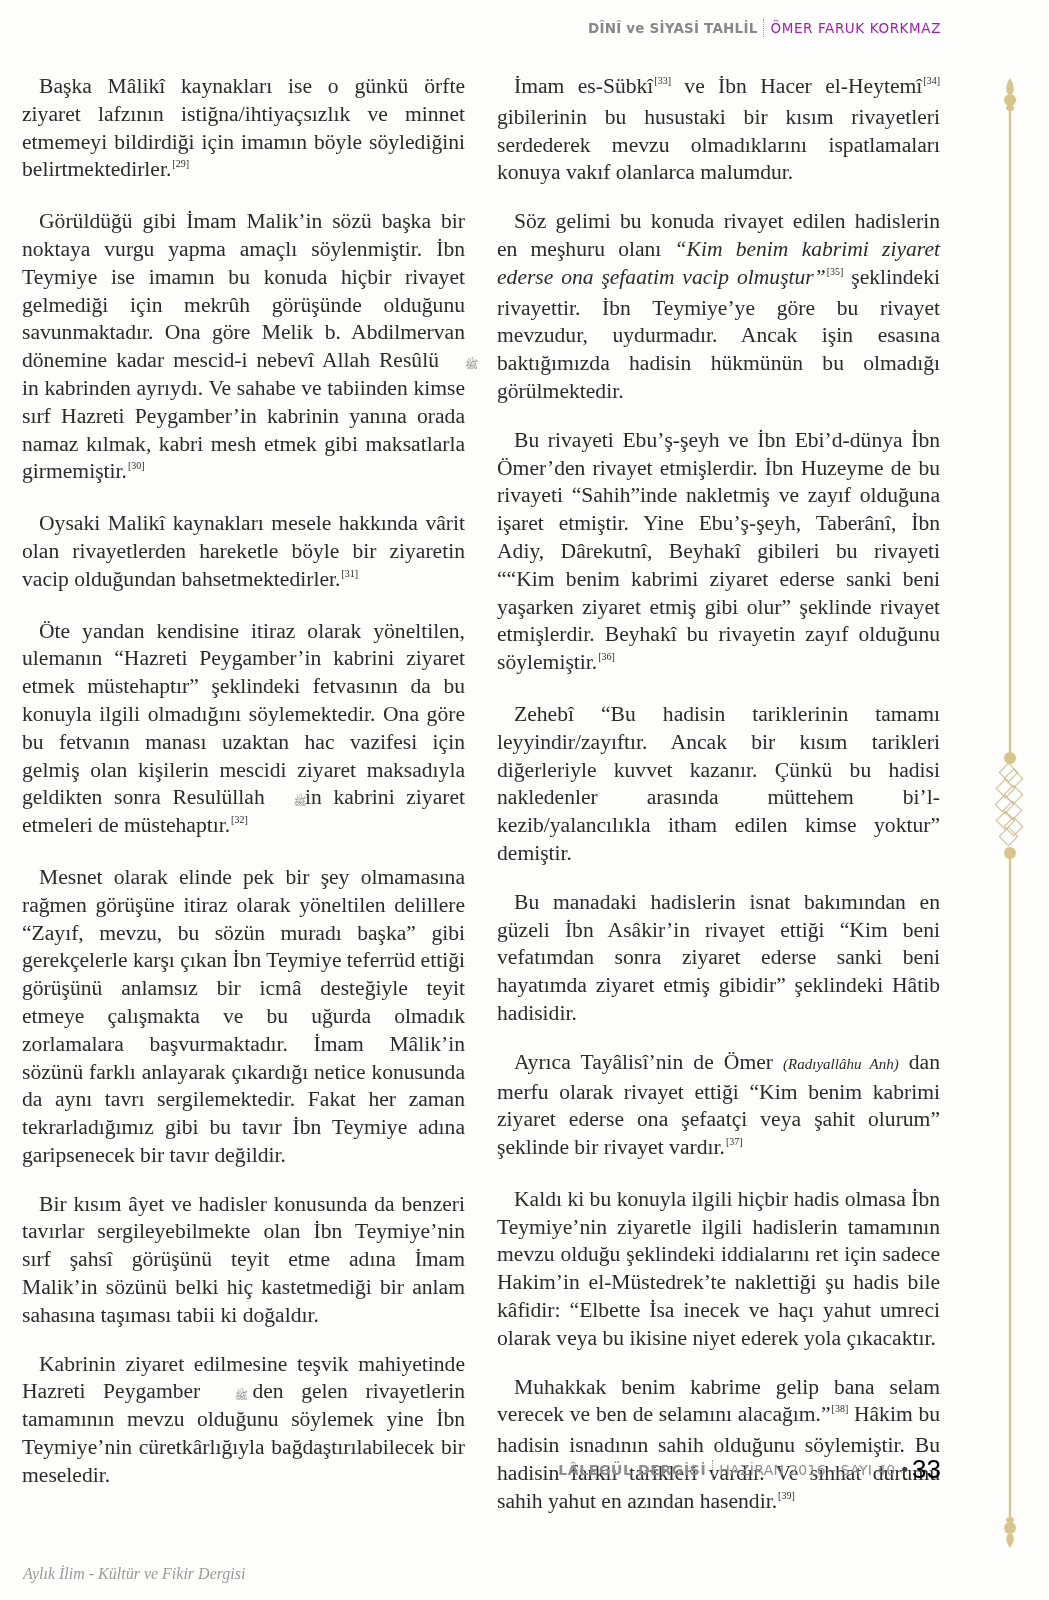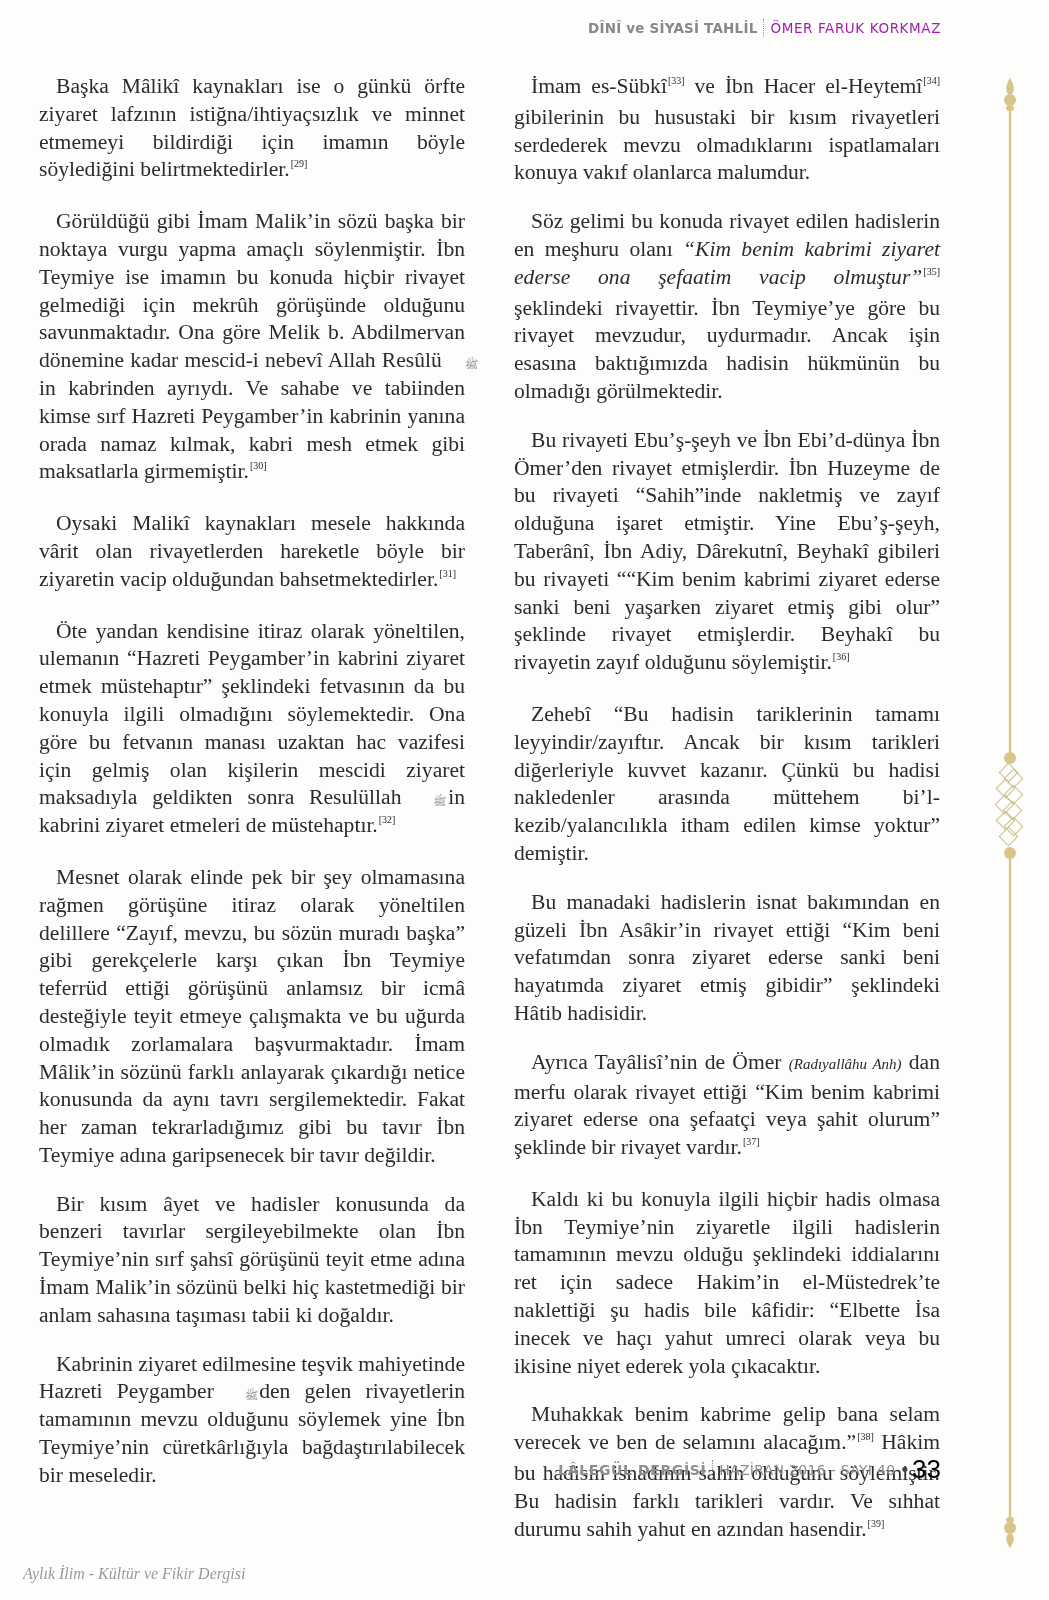--- a/index.html
+++ b/index.html
@@ -16,21 +16,21 @@
     display: flex; align-items: center; white-space: nowrap;
   }
   .header .sec { font-weight: bold; color: #888; text-align: right; }
   .header .sep { display: inline-block; height: 18px; border-left: 1px dotted #999; margin: 0 6px; }
   .header .author { color: #a21caf; letter-spacing: 0.6px; }
 
   .col { position: absolute; top: 73px; width: 443px; }
   .col.left { left: 22px; }
   .col.right { left: 497px; }
   .para {
-    margin: 0 0 21px 17px; font-size: 21.6px; line-height: 27.8px;
+    margin: 0 0 21px 0; font-size: 21.6px; line-height: 27.8px;
     text-align: justify; text-indent: 17px; hyphens: manual;
   }
   .para sup { font-size: 10px; vertical-align: 0; position: relative; top: -9px; margin-left: 1px; }
   .para .it { font-style: italic; }
   .para .small-it { font-style: italic; font-size: 15px; }
   .saw { display: inline-block; width: 17px; height: 14px; vertical-align: -1px; color: #777; font-size: 11px; line-height: 14px; text-align: center; }
 
   .ornament { position: absolute; left: 985px; top: 78px; width: 50px; height: 1470px; }
 
   .footer-left {

